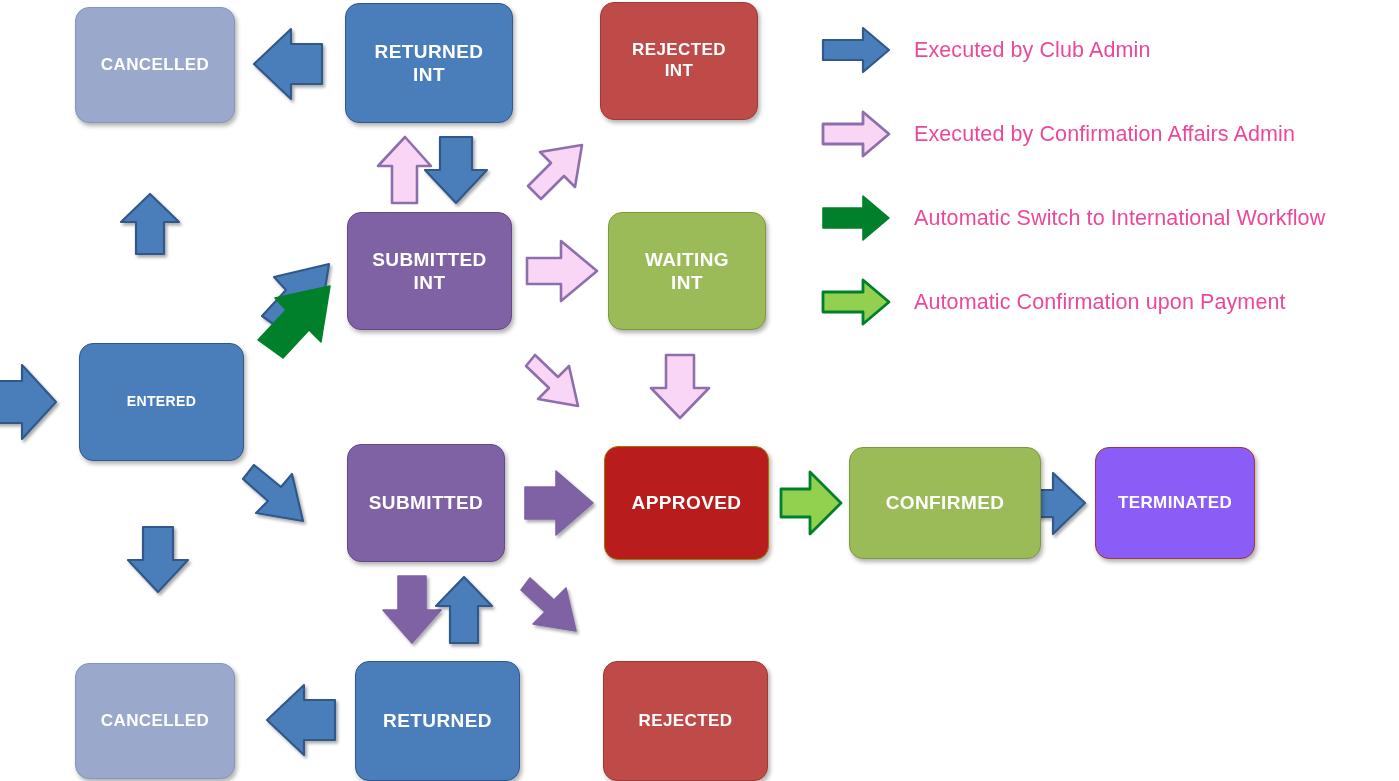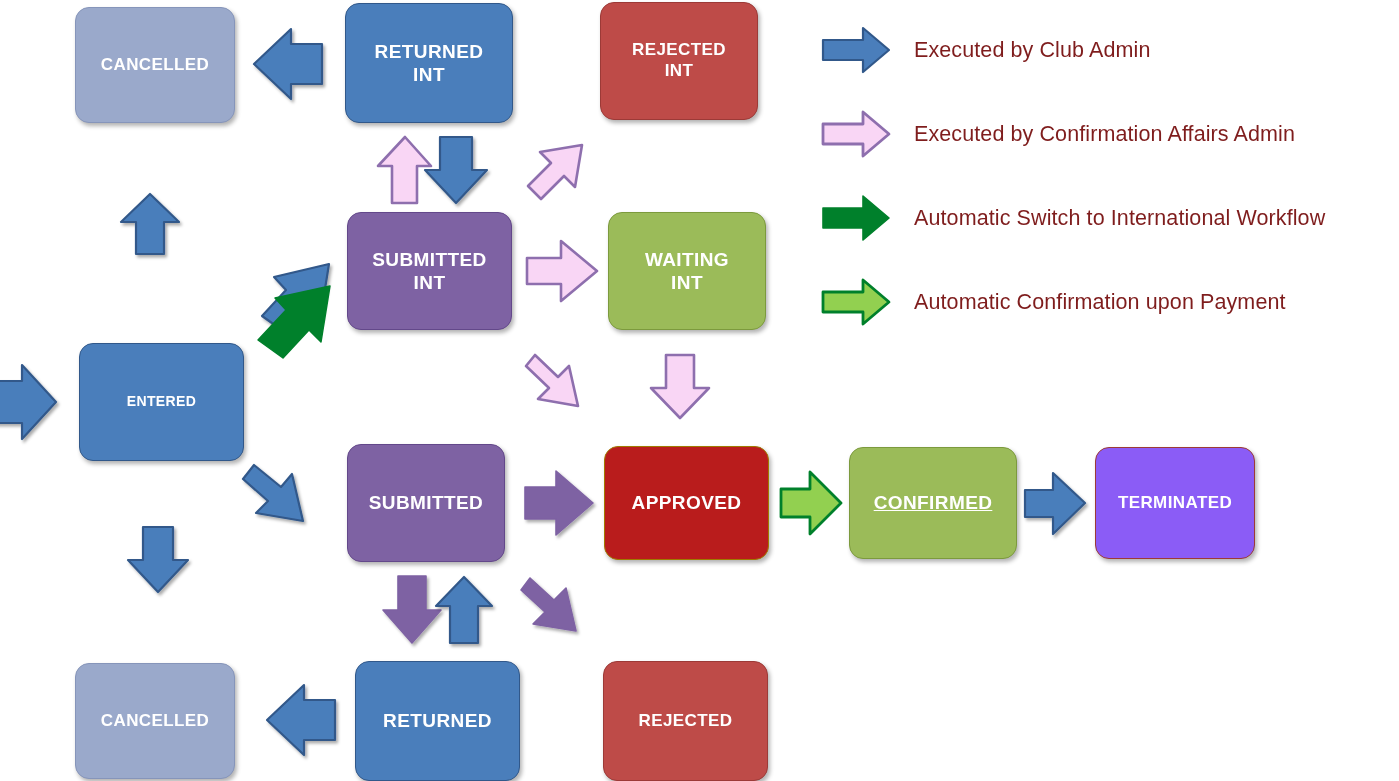--- a/index.html
+++ b/index.html
@@ -56,21 +56,21 @@
     height: 84px;
   }
   .legend-swatch {
     width: 72px;
     height: 50px;
     flex: 0 0 72px;
     margin-right: 22px;
   }
   .legend-label {
     font-size: 21.5px;
-    color: #7f1d1d;
+    color: #ec4899;
     white-space: nowrap;
     letter-spacing: 0.1px;
   }
 </style>
 </head>
 <body>
 
 <div id="canvas">
 
   <svg class="arrow-layer" viewBox="0 0 1399 781" width="1399" height="781" xmlns="http://www.w3.org/2000/svg">
@@ -190,21 +190,21 @@
   </div>
 
   <div class="node" style="left:347px; top:444px; width:158px; height:118px; background:#7E62A3; border:1px solid #63488A; font-size:19px;">
     <span class="ln">SUBMITTED</span>
   </div>
 
   <div class="node" style="left:604px; top:446px; width:165px; height:114px; background:#b91c1c; border:1px solid #A07A00; font-size:19px;">
     <span class="ln">APPROVED</span>
   </div>
 
-  <div class="node" style="left:849px; top:447px; width:168px; height:112px; background:#9BBB59; border:1px solid #7C9A3D; font-size:19px;text-decoration:underline;">
+  <div class="node" style="left:849px; top:447px; width:192px; height:112px; background:#9BBB59; border:1px solid #7C9A3D; font-size:19px;">
     <span class="ln">CONFIRMED</span>
   </div>
 
   <div class="node" style="left:1095px; top:447px; width:160px; height:112px; background:#8b5cf6; border:1px solid #9C3A37; font-size:17px;text-align:right;">
     <span class="ln">TERMINATED</span>
   </div>
 
   <div class="node" style="left:75px; top:663px; width:160px; height:116px; background:#9AA9CB; border:1px solid #8695BA; font-size:17px;">
     <span class="ln">CANCELLED</span>
   </div>

